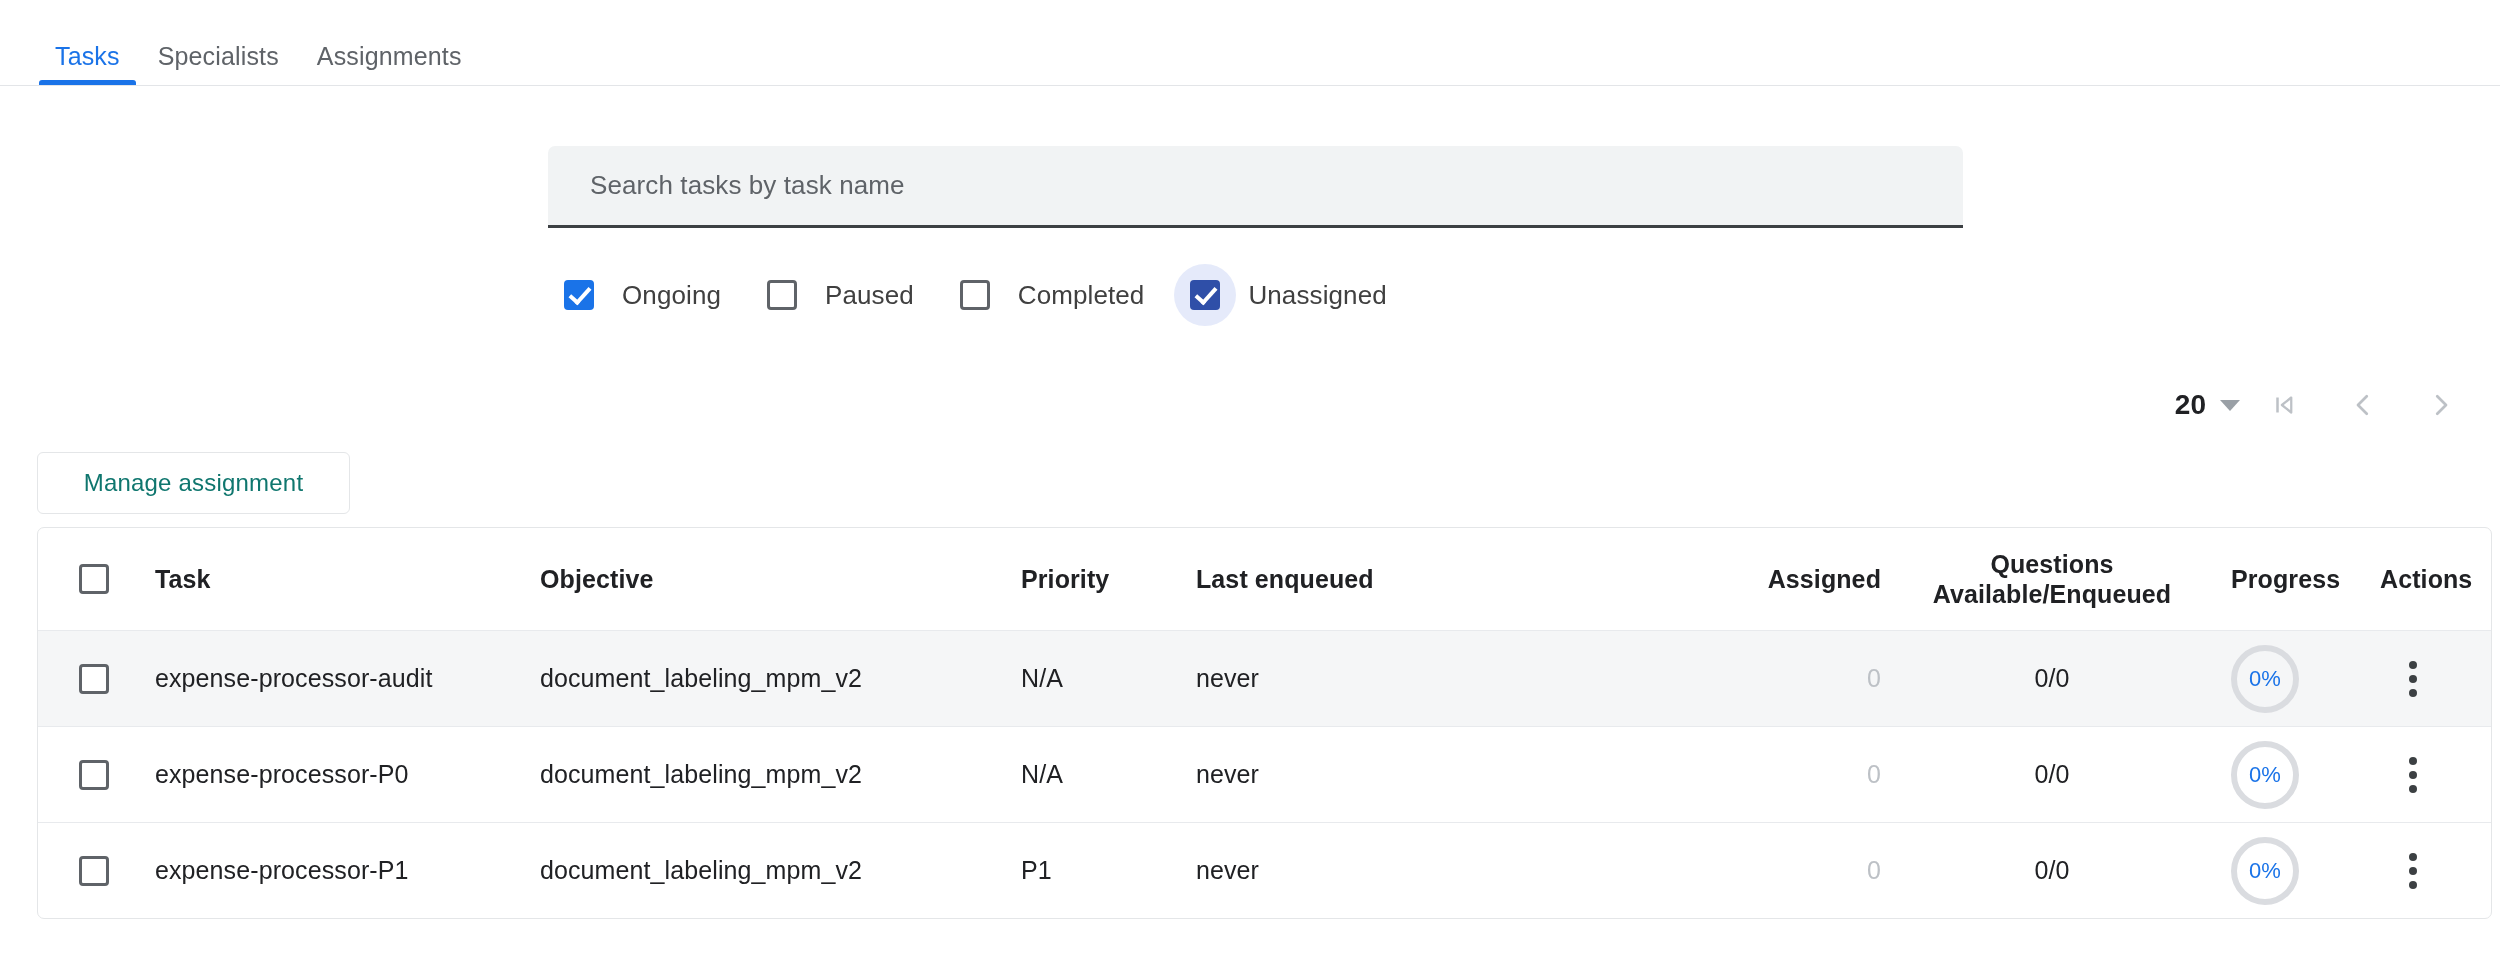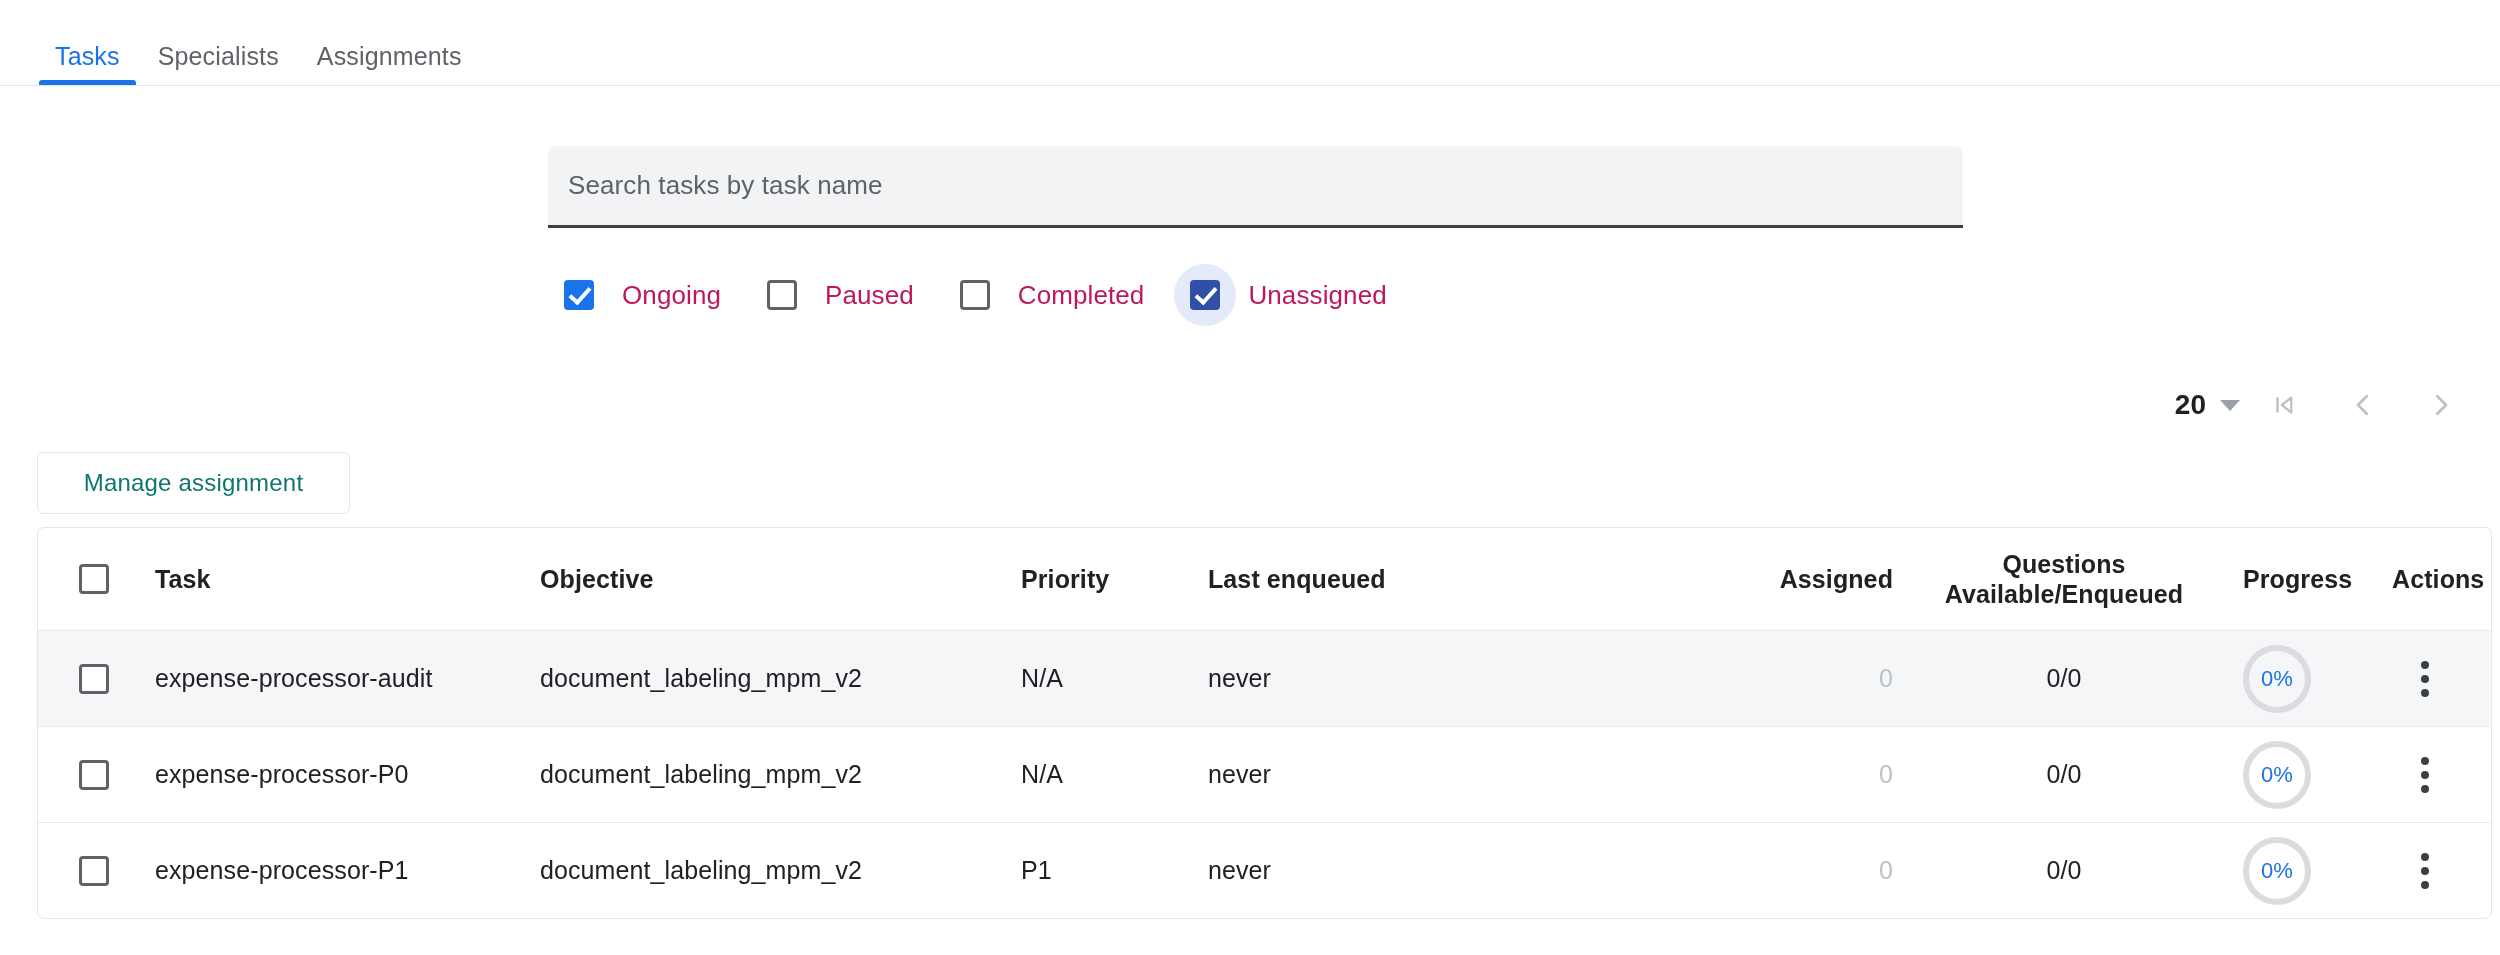--- a/index.html
+++ b/index.html
@@ -37,21 +37,21 @@
 
   
   .searchfield {
     position: absolute;
     left: 548px; top: 146px;
     width: 1415px; height: 82px;
     background: #f1f3f4;
     border-radius: 7px 7px 0 0;
     border-bottom: 3px solid #3c4043;
     display: flex; align-items: center;
-    padding: 0 20px;
+    padding: 0 42px;
     cursor: text;
   }
   .searchfield .ph {
     font-size: 26px; color: #5f6368; letter-spacing: .1px;
   }
 
   
   .filters {
     position: absolute; left: 548px; top: 260px;
     height: 70px; display: flex; align-items: center;
@@ -74,21 +74,21 @@
   }
   .cb.checked { border: none; background: #1a73e8; }
   .cb.checked.dark { background: #2f4fa8; }
   .cb.checked::after {
     content: ""; position: absolute;
     left: 10px; top: 3px; width: 8px; height: 17px;
     border: solid #fff; border-width: 0 4px 4px 0;
     transform: rotate(42deg);
   }
   .filter .lbl {
-    font-size: 26px; color: #be185d; margin-left: 12px;
+    font-size: 26px; color: #404040; margin-left: 12px;
     margin-right: 22px; letter-spacing: .1px; white-space: nowrap;
   }
 
   
   .paginator {
     position: absolute; right: 20px; top: 372px;
     height: 66px; display: flex; align-items: center; gap: 0;
   }
   .pgsize { display: flex; align-items: center; cursor: pointer; padding: 0 6px; }
   .pgsize .num { font-size: 28px; color: #202124; font-weight: 700; }
@@ -124,21 +124,21 @@
   }
   .row { display: flex; align-items: center; height: 96px; position: relative; }
   .row.head { height: 102px; }
   .row.alt { background: #f5f6f7; }
   .row.sep { border-top: 1px solid #e8eaed; }
 
   .c-check { width: 62px; flex: none; display: flex; align-items: center; justify-content: center; margin-left: 25px; }
   .c-task { width: 415px; flex: none; padding-left: 30px; }
   .c-obj  { width: 481px; flex: none; }
   .c-prio { width: 175px; flex: none; }
-  .c-last { width: 330px; flex: none; margin-left: 12px; }
+  .c-last { width: 330px; flex: none; }
   .c-asg  { width: 355px; flex: none; text-align: right; }
   .c-q    { width: 350px; flex: none; text-align: center; padding-right: 8px; }
   .c-prog { width: 145px; flex: none; display: flex; align-items: center; justify-content: flex-start; }
   .c-act  { flex: 1 1 auto; display: flex; align-items: center; padding-left: 4px; }
 
   .hcell { font-size: 25px; color: #202124; font-weight: 700; letter-spacing: .1px; }
   .hcell.two { line-height: 1.22; }
   .cell { font-size: 25px; color: #202124; letter-spacing: .1px; }
   .cell.muted { color: #bdc1c6; }
 

